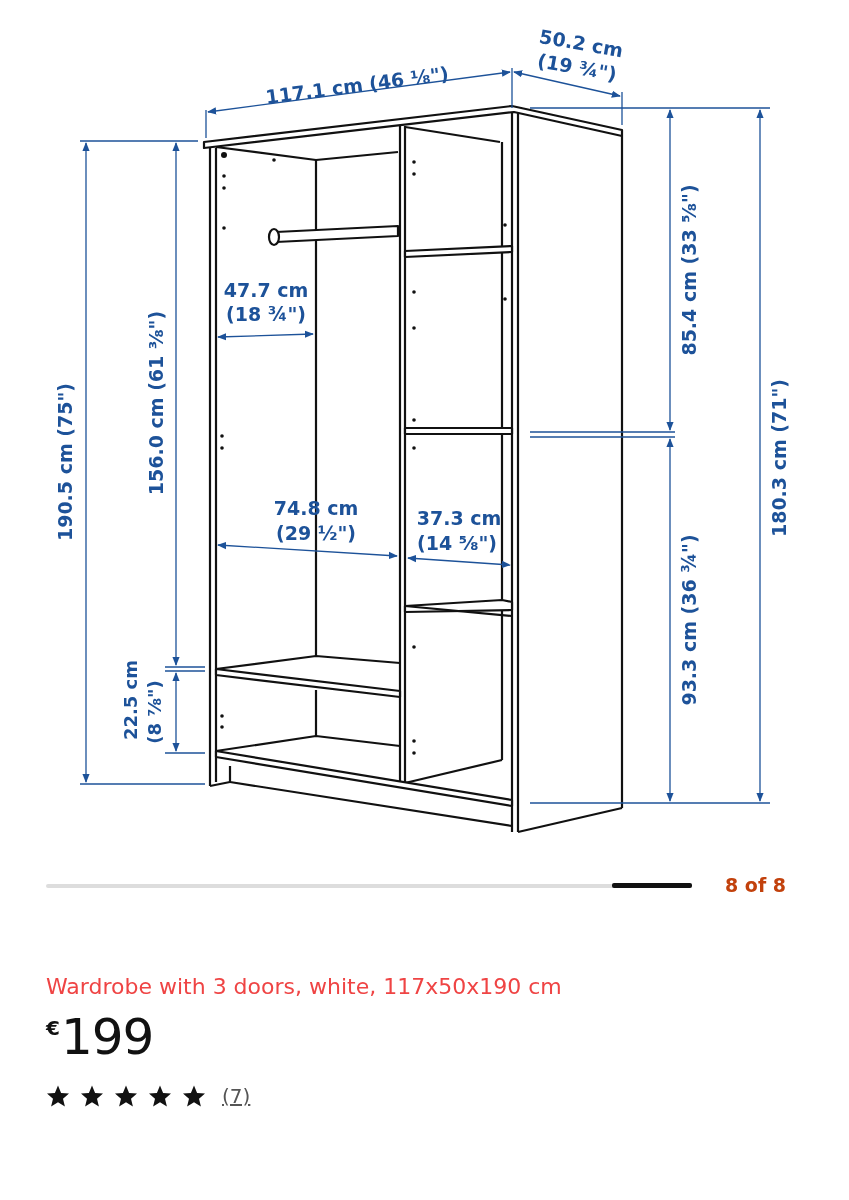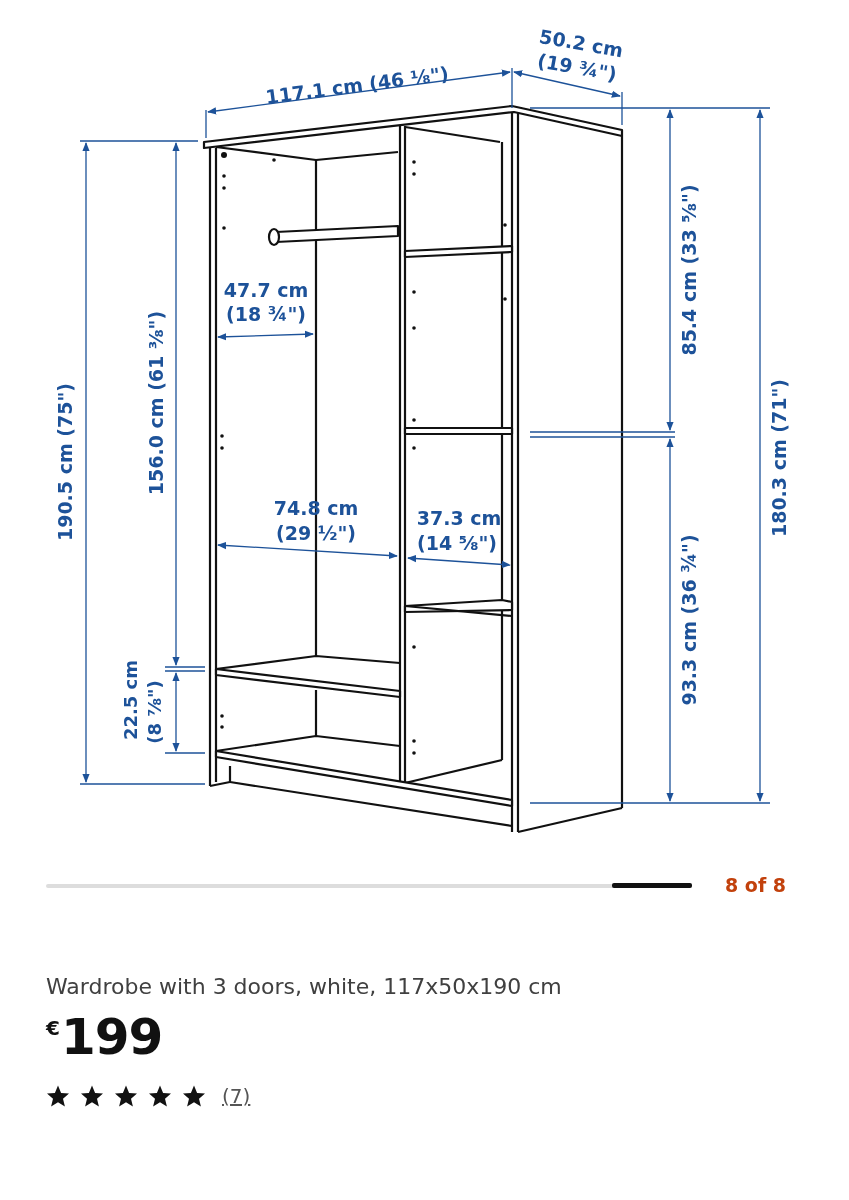--- a/index.html
+++ b/index.html
@@ -7,24 +7,24 @@
          font-family: "DejaVu Sans", "Liberation Sans", sans-serif; color: #111; }
   #drawing { position: absolute; left: 0; top: 0; width: 849px; height: 850px; }
   #drawing svg { width: 849px; height: 850px; display: block; }
   .dim-text { font-family: "DejaVu Sans", sans-serif; font-weight: bold; fill: #1d5299; }
   .pager { position: absolute; left: 46px; top: 874px; width: 740px; height: 24px; }
   .pager-track { position: absolute; left: 0; top: 10px; width: 646px; height: 4px; border-radius: 2px; background: #dddddd; }
   .pager-thumb { position: absolute; left: 566px; top: 9px; width: 80px; height: 5px; border-radius: 2px; background: #111111; }
   .pager-count { position: absolute; right: 0; top: 0; font-weight: bold; font-size: 19px; color: #c2410c; }
   .product { position: absolute; left: 46px; top: 968px; width: 760px; }
   .product-name { font-weight: bold; font-size: 22px; letter-spacing: 0.3px; color: #111; margin: 0; line-height: 34px; }
-  .product-desc { font-size: 22px; color: #404040; margin: 0; line-height: 38px; font-family: "DejaVu Sans", sans-serif; font-weight: normal; }
+  .product-desc { font-size: 22px; color: #ef4444; margin: 0; line-height: 38px; font-family: "DejaVu Sans", sans-serif; font-weight: normal; }
   .price { margin-top: 6px; display: flex; align-items: flex-start; line-height: 1; }
   .price-currency { font-weight: bold; font-size: 20px; margin-top: 6px; margin-right: 1px; }
-  .price-amount { font-weight: bold; font-size: 50px; letter-spacing: -1px; }
+  .price-amount { font-weight: normal; font-size: 50px; letter-spacing: -1px; }
   .rating { margin-top: 22px; display: flex; align-items: center; }
   .star { width: 24px; height: 23px; margin-right: 10px; }
   .star svg { width: 24px; height: 23px; display: block; }
   .rating-count { font-size: 20px; color: #555; text-decoration: underline; margin-left: 6px; cursor: pointer; }
 </style>
 </head>
 <body>
 
 <div id="drawing">
   <svg viewBox="0 0 849 850" xmlns="http://www.w3.org/2000/svg">

